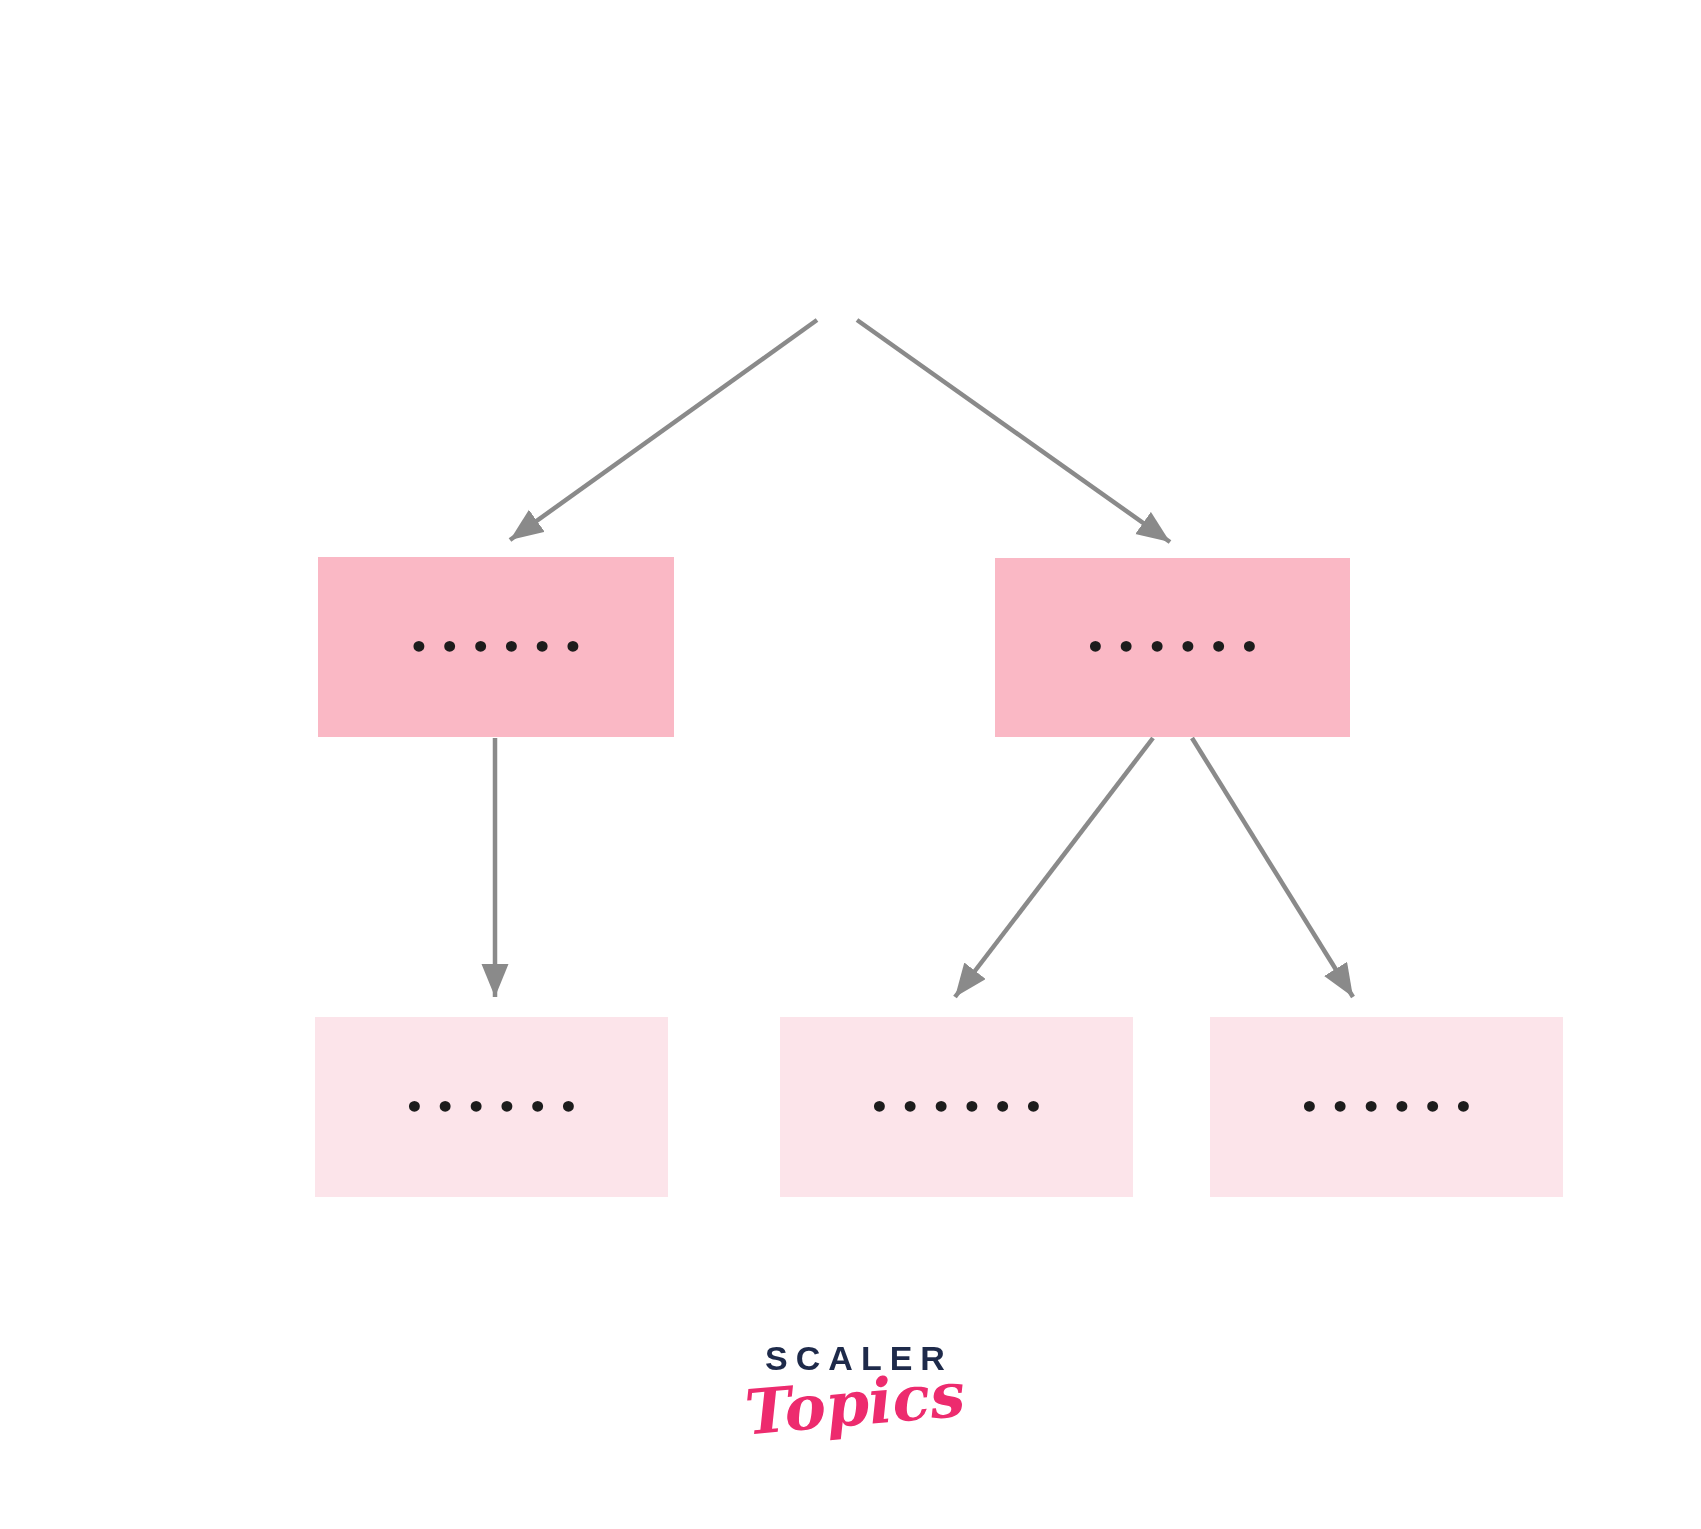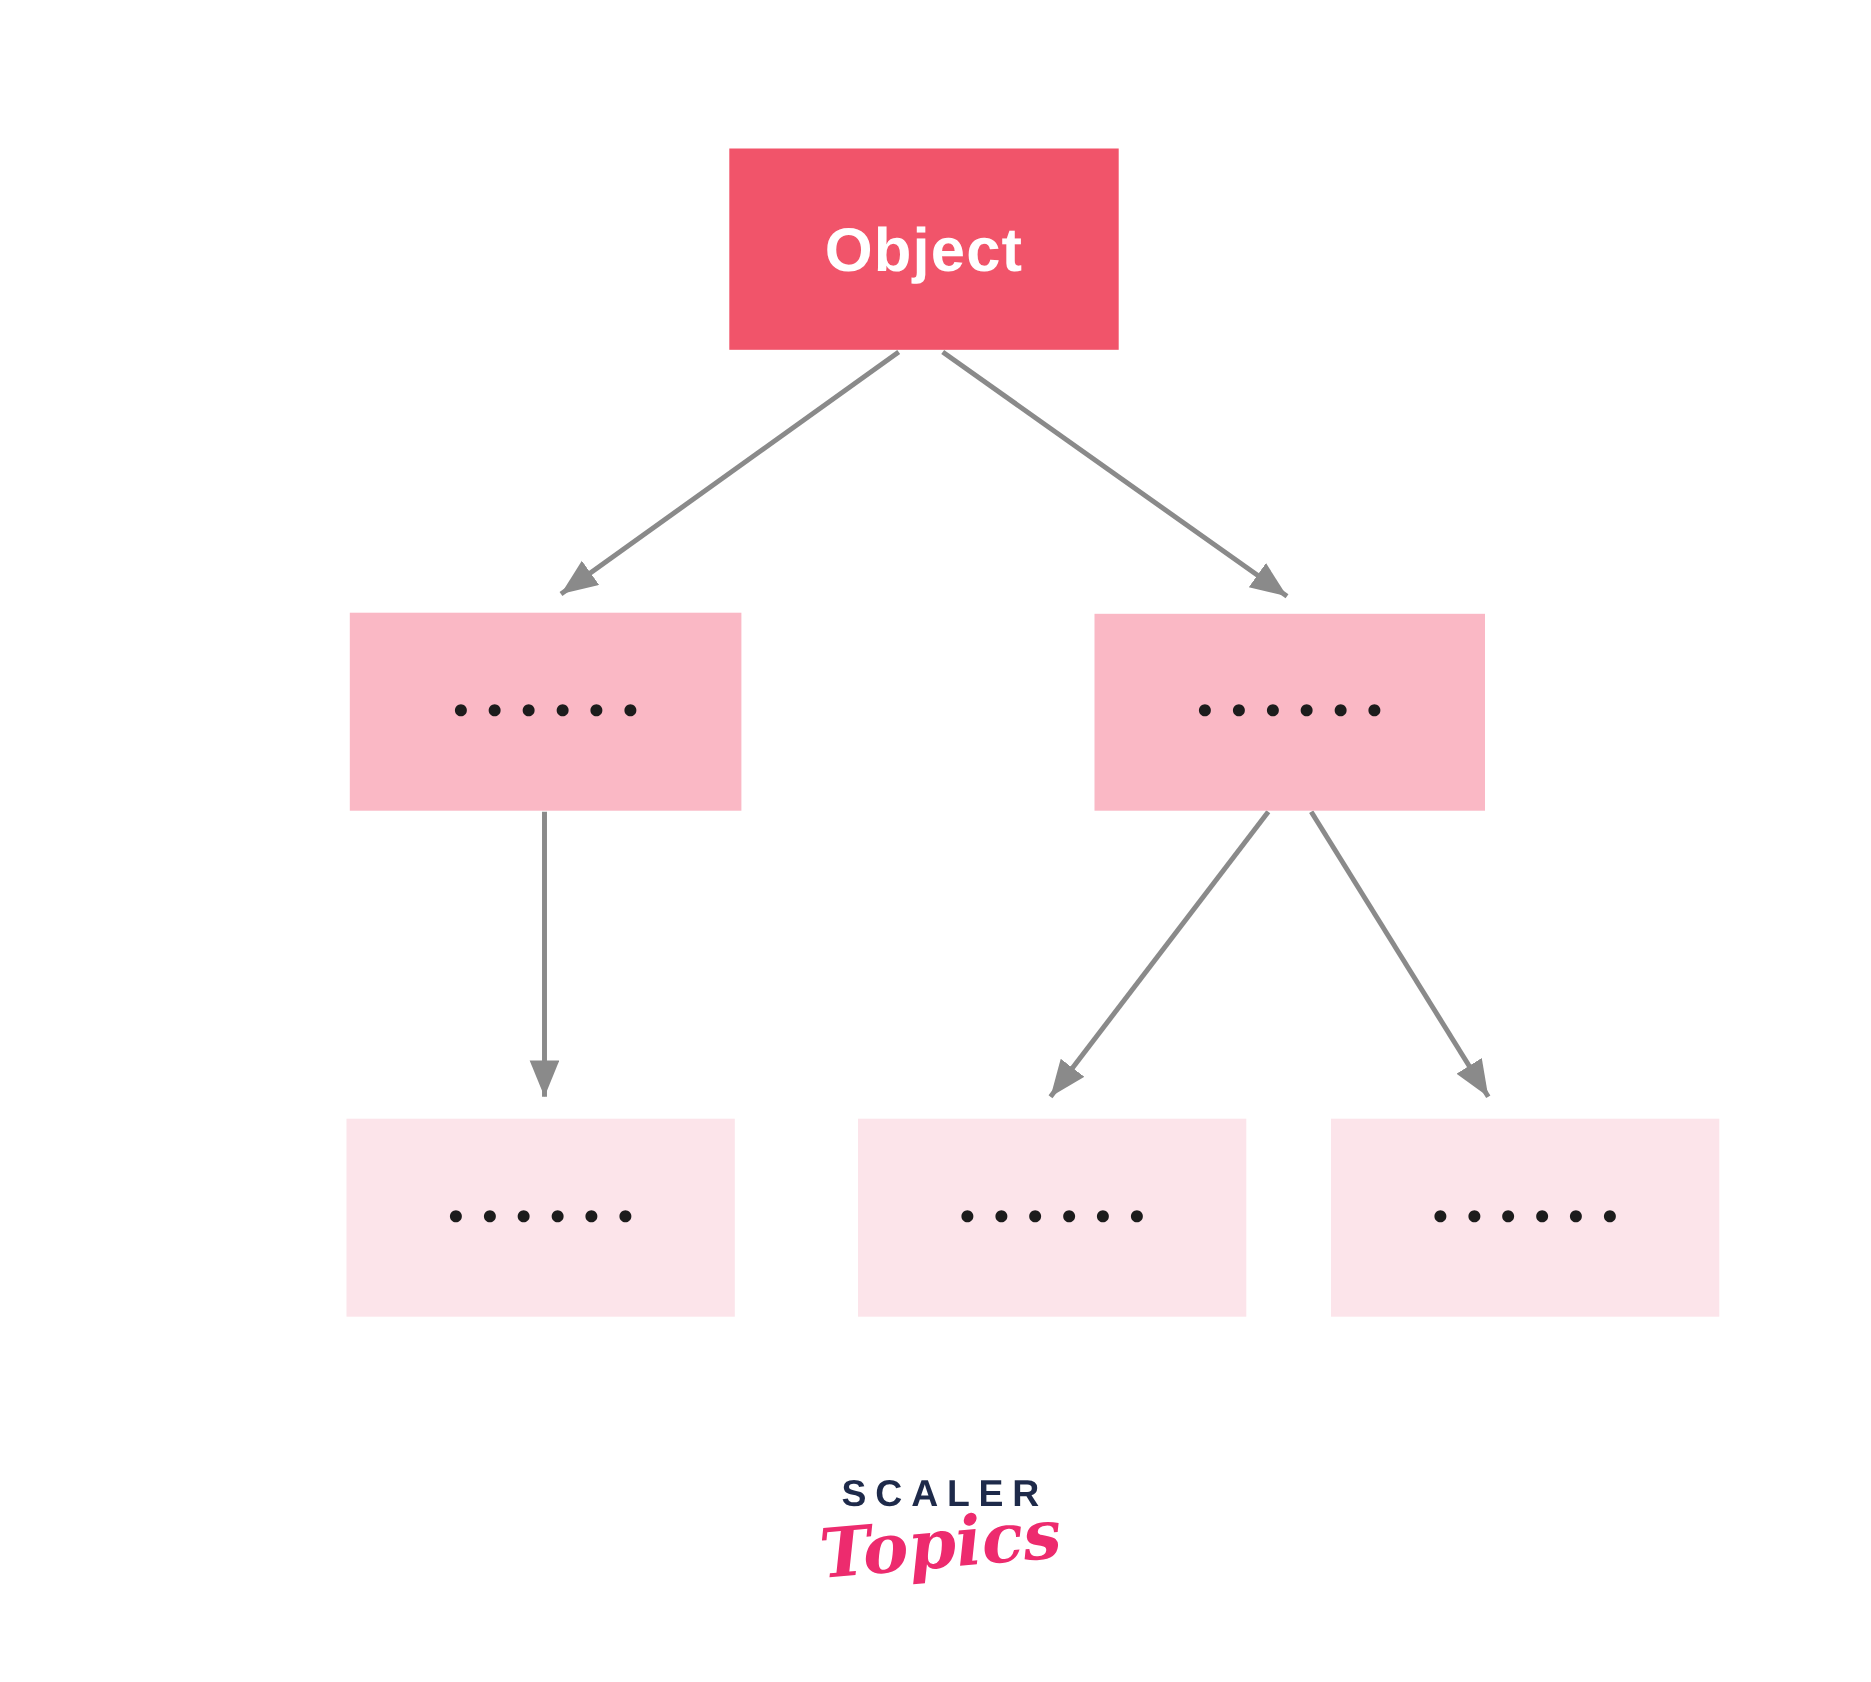--- a/index.html
+++ b/index.html
@@ -88,23 +88,20 @@
         <path class="arrow-head" d="M0,0 L33,13.5 L0,27 Z"></path>
       </marker>
     </defs>
     <line class="arrow-line" x1="817" y1="320" x2="510" y2="540" marker-end="url(#ah)"></line>
     <line class="arrow-line" x1="857" y1="320" x2="1170" y2="542" marker-end="url(#ah)"></line>
     <line class="arrow-line" x1="495" y1="738" x2="495" y2="997" marker-end="url(#ah)"></line>
     <line class="arrow-line" x1="1153" y1="738" x2="955" y2="997" marker-end="url(#ah)"></line>
     <line class="arrow-line" x1="1192" y1="738" x2="1353" y2="997" marker-end="url(#ah)"></line>
   </svg>
 
-  <div class="node root" style="left:663px;top:135px;width:354px;height:183px;">
-    <span class="node-label">Object</span>
-  </div>
 
   <div class="node level1" style="left:318px;top:557px;width:356px;height:180px;">
     <span class="dots">••••••</span>
   </div>
 
   <div class="node level1" style="left:995px;top:558px;width:355px;height:179px;">
     <span class="dots">••••••</span>
   </div>
 
   <div class="node level2" style="left:315px;top:1017px;width:353px;height:180px;">

